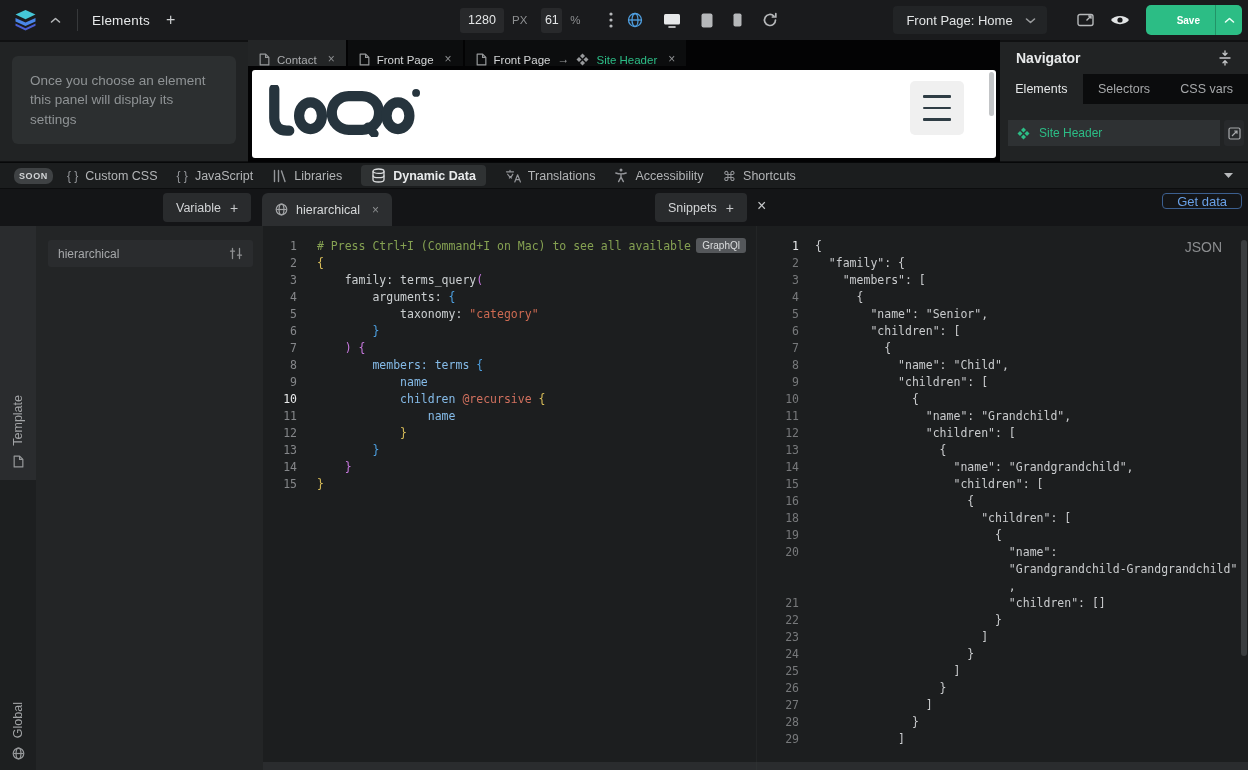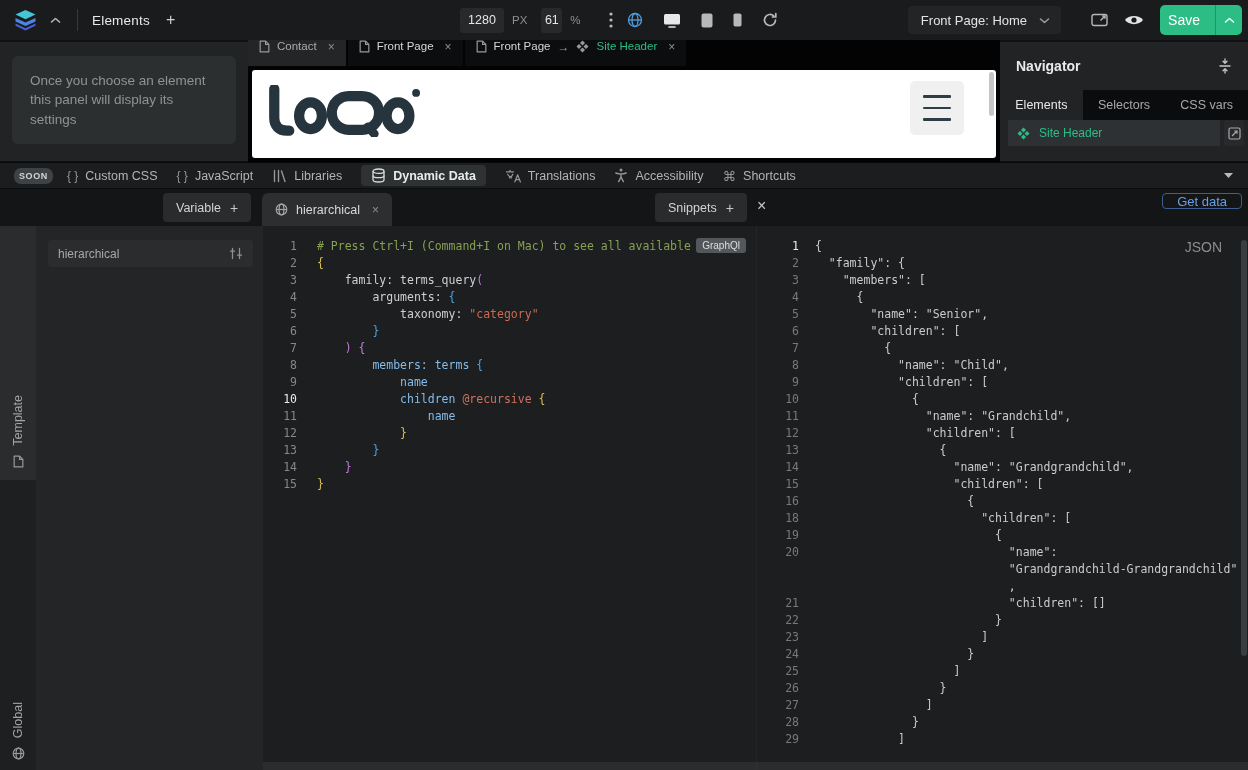--- a/index.html
+++ b/index.html
@@ -19,44 +19,44 @@
   .tb-center{position:absolute;left:460px;top:0;height:40px;display:flex;align-items:center}
   .num-input{width:44px;height:25px;background:#28292b;border:none;border-radius:3px;color:#e4e6e7;font-size:12.5px;text-align:center;font-family:inherit;outline:none}
   .unit{color:#8d8f91;font-size:11.5px;margin:0 14px 0 8px}
   .tbi{color:#b6b8ba;margin-left:14px}
   .tbi.bright{color:#e6e8e9}
   .tbi.blue{color:#4f9fe0}
   .tb-right{position:absolute;right:6px;top:0;height:40px;display:flex;align-items:center;gap:16px}
   .page-dd{height:28px;background:#222426;border-radius:4px;display:flex;align-items:center;gap:12px;padding:0 11px 0 13px;font-size:13px;color:#e2e4e5}
   .page-dd .icon{color:#9a9c9e}
   .save-btn{height:30px;background:#2cbd85;border-radius:5px;display:flex;align-items:center;color:#fff;overflow:hidden}
-  .save-label{padding:0 15px 0 8px;font-size:14px;font-weight:normal}
+  .save-label{padding:0 15px 0 31px;font-size:10px;font-weight:bold}
   .save-div{width:1px;height:30px;background:rgba(0,0,0,.22)}
   .save-caret{width:26px;display:flex;justify-content:center;color:#eafff5}
 
   
   .settings-panel{position:absolute;left:0;top:42px;width:248px;height:119px;background:#212324}
   .hint-card{margin:14px 12px;background:#2c2f30;border-radius:6px;padding:15px 18px;color:#8f9395;font-size:13.5px;line-height:1.44}
   .canvas{position:absolute;left:248px;top:40px;width:752px;height:122px;background:#030304}
   .tabstrip{display:flex;height:26px;gap:2px}
-  .ptab{display:flex;align-items:flex-start;gap:7px;padding:0 11px;font-size:11.5px;background:#0c0d0e;color:#d4d6d7;cursor:pointer}
+  .ptab{display:flex;align-items:flex-end;gap:7px;padding:0 11px;font-size:11.5px;background:#0c0d0e;color:#d4d6d7;cursor:pointer}
   .ptab.muted{background:#232526;color:#a9abad}
   .ptab .icon{color:#97999b}
   .tab-arrow{color:#9a9c9e;font-size:12px}
   .tab-target{color:#2cbd86}
   .tab-close{color:#8d8f91;font-size:12px;margin-left:4px}
   .green{color:#2cbd86}
   .preview{position:absolute;left:4px;top:30px;width:744px;height:88px;background:#ffffff;border-radius:3px}
   .logo{position:absolute;left:14px;top:15px}
   .burger{position:absolute;right:32px;top:11px;width:54px;height:54px;background:#f0f0f0;border-radius:5px;display:flex;flex-direction:column;justify-content:center;align-items:center;gap:9px;cursor:pointer}
   .burger span{width:28px;height:2.5px;background:#2f3d45;border-radius:1px}
   .pv-scroll{position:absolute;right:2px;top:2px;width:5px;height:44px;background:#c3c5c7;border-radius:3px}
 
   .navigator{position:absolute;left:1000px;top:42px;width:248px;height:119px;background:#212324}
-  .nav-head{height:48px;display:flex;align-items:center;justify-content:space-between;padding:0 16px}
+  .nav-head{height:32px;display:flex;align-items:center;justify-content:space-between;padding:0 16px}
   .nav-title{font-size:14px;font-weight:bold;color:#e8eaeb}
   .nav-collapse{color:#c6c8ca}
   .nav-tabs{height:30px;display:flex;background:#0b0c0d}
   .nav-tab{flex:1;display:flex;align-items:center;justify-content:center;font-size:12.5px;color:#a6a8aa;cursor:pointer}
   .nav-tab.active{background:#212324;color:#e6e8e9}
   .nav-item{position:absolute;left:8px;top:78px;width:212px;height:26px;background:#2e3133;display:flex;align-items:center;gap:9px;padding:0 9px;font-size:12px;color:#2cbd86;cursor:pointer}
   .nav-open-btn{position:absolute;right:4px;top:78px;width:20px;height:26px;background:#27292b;border-radius:3px;display:flex;align-items:center;justify-content:center;color:#a8aaac}
 
   
   .features-toolbar{position:absolute;left:0;top:162px;width:1248px;height:27px;background:#1b1d1e;border-top:1px solid #070809;border-bottom:1px solid #0c0d0e;display:flex;align-items:center;padding-left:14px}

